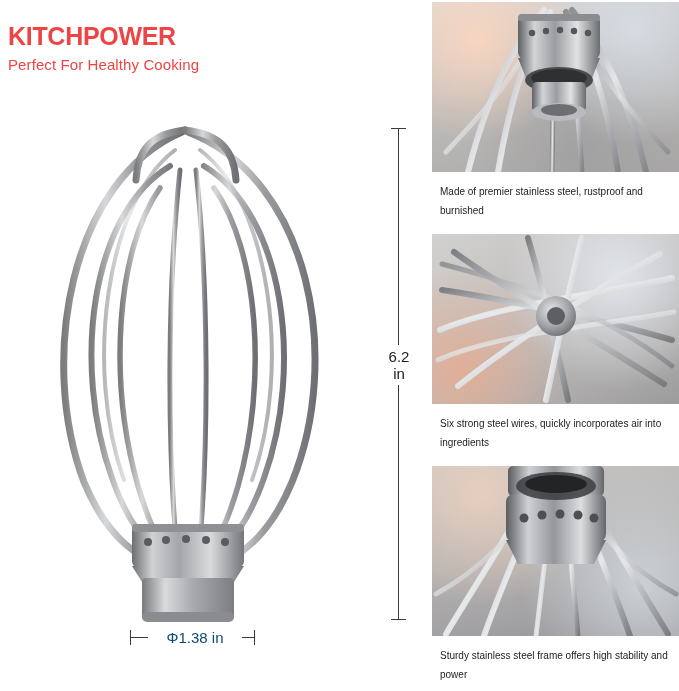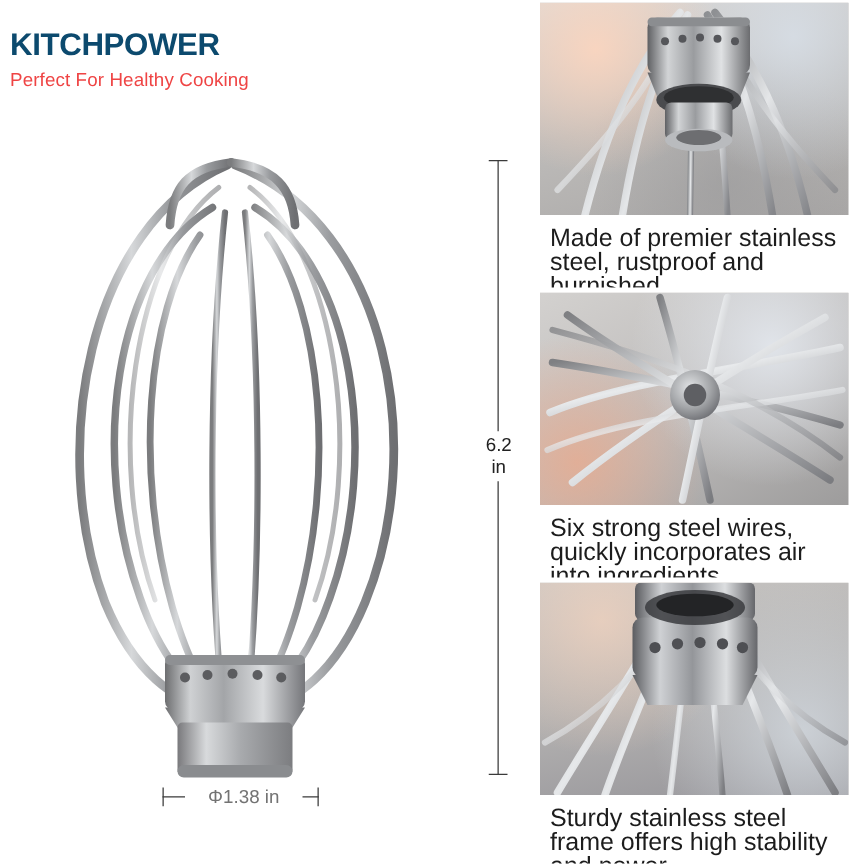--- a/index.html
+++ b/index.html
@@ -29,21 +29,21 @@
     height: 691px;
     background: #ffffff;
   }
   .brand {
     position: absolute;
     left: 8px;
     top: 22px;
     font-size: 25px;
     font-weight: bold;
     letter-spacing: -0.3px;
-    color: #0c4a6e;
+    color: #ef4444;
   }
   .tagline {
     position: absolute;
     left: 8px;
     top: 56px;
     font-size: 15px;
     color: #ef4444;
     letter-spacing: 0.1px;
   }
 
@@ -147,21 +147,21 @@
   }
   .dim-bottom .cap-l { left: 0; }
   .dim-bottom .cap-r { left: 124px; }
   .dim-bottom .label {
     position: absolute;
     left: 18px;
     top: 0;
     width: 90px;
     text-align: center;
     font-size: 15px;
-    color: #737373;
+    color: #0c4a6e;
     background: #ffffff;
     padding: 1px 2px;
   }
 
   .whisk-svg {
     position: absolute;
     left: 20px;
     top: 110px;
     width: 340px;
     height: 520px;
@@ -188,21 +188,21 @@
 
   .feature-photo {
     position: relative;
     width: 247px;
     height: 170px;
     overflow: hidden;
     background: #c9c6c3;
   }
   .feature-caption {
     padding: 10px 6px 0 8px;
-    font-size: 20px;
+    font-size: 10px;
     line-height: 19px;
     color: #1c1c1c;
   }
 
   
   .bg-a {
     position: absolute;
     inset: 0;
     background:
       radial-gradient(circle at 18% 22%, rgba(255,214,190,0.85) 0%, rgba(255,214,190,0) 42%),

